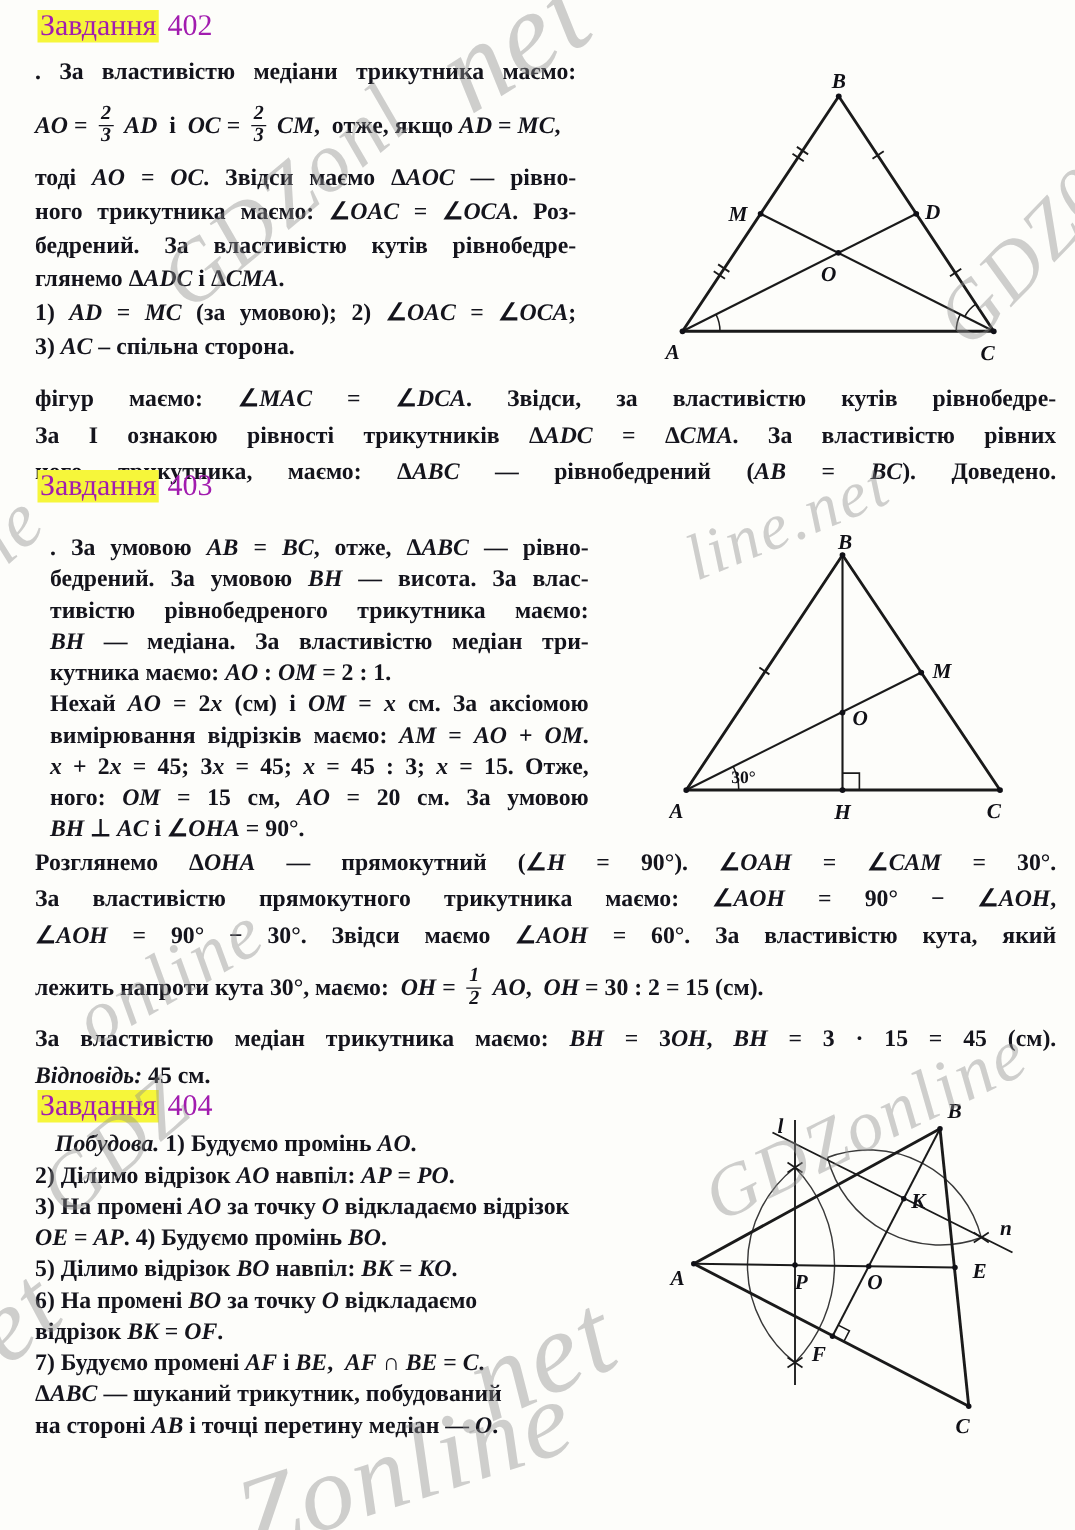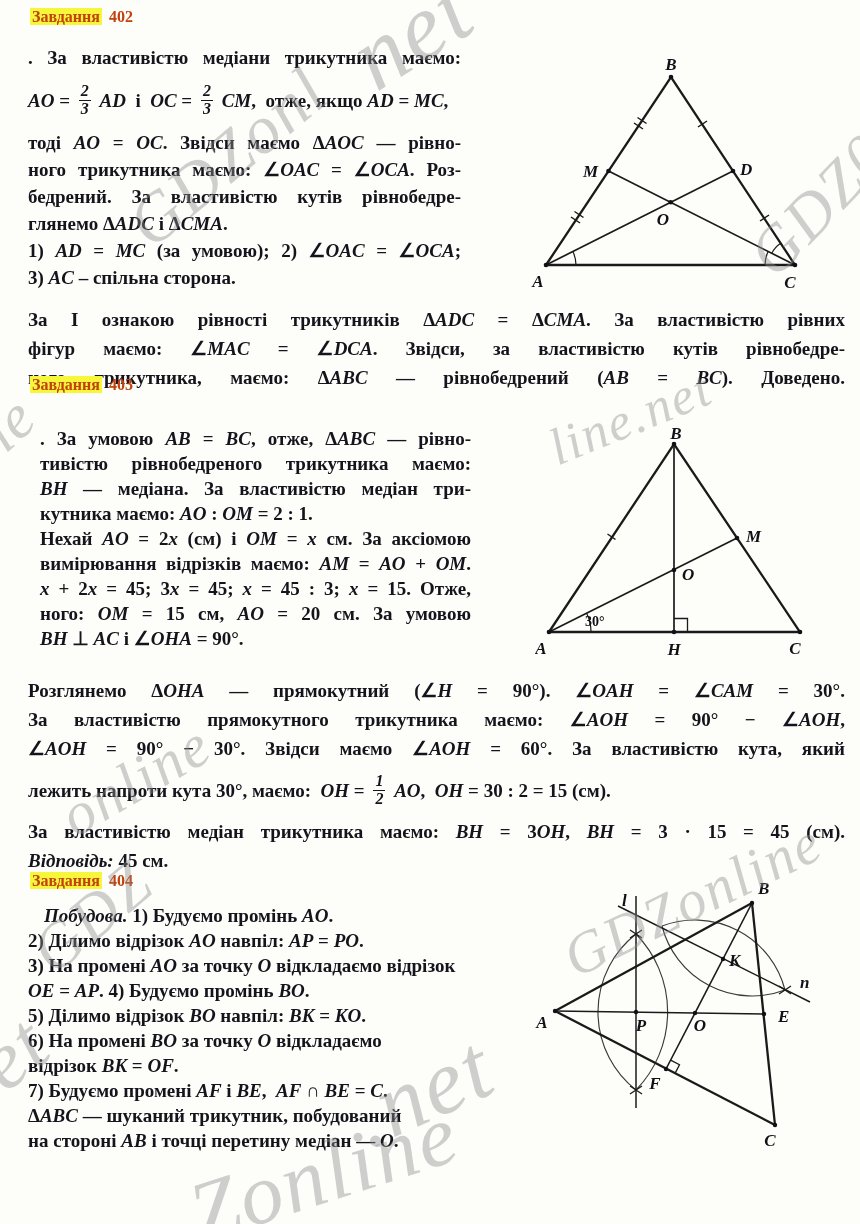--- a/index.html
+++ b/index.html
@@ -1,18 +1,18 @@
 <!DOCTYPE html>
 <html><head>
 <meta charset="utf-8">
 <style>
   html,body{margin:0;padding:0;background:#e8e8e8;}
   .page{position:relative;width:860px;height:1224px;background:#fdfdfa;overflow:hidden;
         font-family:"Liberation Serif",serif;color:#14141c;font-weight:600;}
-  .heading{position:absolute;left:30px;font-size:16px;font-weight:bold;color:#c2410c;z-index:2;}
+  .heading{position:absolute;left:30px;font-size:24px;font-weight:normal;color:#a21caf;z-index:2;}
   .hl{background:#f6f63a;padding:0 2px;}
   .num{margin-left:7px;}
   .blk{position:absolute;font-size:19px;z-index:2;}
   .ln{white-space:pre-wrap;}
   .just{text-align:justify;text-align-last:justify;}
   .it{font-style:italic;}
   .formula{display:flex;align-items:center;}
   .formula span{white-space:pre;}
   .f402{height:58px;}
   .f403{height:54px;align-items:center;}
@@ -90,31 +90,32 @@
     </g>
     <text x="143" y="46" text-anchor="middle">B</text>
     <text x="70" y="153" text-anchor="end">M</text>
     <text x="212" y="151">D</text>
     <text x="135" y="201" text-anchor="middle">O</text>
     <text x="10" y="263" text-anchor="middle">A</text>
     <text x="262" y="264" text-anchor="middle">C</text>
   </svg>
 
   <div class="blk" style="left:28px;top:305px;width:817px;line-height:29px">
+    <div class="ln just"><span>фігур маємо: ∠</span><span class="it">MAC</span><span> = ∠</span><span class="it">DCA</span><span>. Звідси, за властивістю кутів рівнобедре-</span></div>
     <div class="ln just"><span>За І ознакою рівності трикутників Δ</span><span class="it">ADC</span><span> = Δ</span><span class="it">CMA</span><span>. За властивістю рівних</span></div>
-    <div class="ln just"><span>фігур маємо: ∠</span><span class="it">MAC</span><span> = ∠</span><span class="it">DCA</span><span>. Звідси, за властивістю кутів рівнобедре-</span></div>
     <div class="ln just"><span>ного трикутника, маємо: Δ</span><span class="it">ABC</span><span> — рівнобедрений (</span><span class="it">AB</span><span> = </span><span class="it">BC</span><span>). Доведено.</span></div>
   </div>
 
   <div class="heading" style="top:376px">
     <span class="hl">Завдання</span><span class="num">403</span>
   </div>
 
   <div class="blk" style="left:40px;top:426px;width:431px;line-height:25px">
     <div class="ln just"><span>. За умовою </span><span class="it">AB</span><span> = </span><span class="it">BC</span><span>, отже, Δ</span><span class="it">ABC</span><span> — рівно-</span></div>
+    <div class="ln just"><span>бедрений. За умовою </span><span class="it">BH</span><span> — висота. За влас-</span></div>
     <div class="ln just"><span>тивістю рівнобедреного трикутника маємо:</span></div>
     <div class="ln just"><span class="it">BH</span><span> — медіана. За властивістю медіан три-</span></div>
     <div class="ln"><span>кутника маємо: </span><span class="it">AO</span><span> : </span><span class="it">OM</span><span> = 2 : 1.</span></div>
     <div class="ln just"><span>Нехай </span><span class="it">AO</span><span> = 2</span><span class="it">x</span><span> (см) і </span><span class="it">OM</span><span> = </span><span class="it">x</span><span> см. За аксіомою</span></div>
     <div class="ln just"><span>вимірювання відрізків маємо: </span><span class="it">AM</span><span> = </span><span class="it">AO</span><span> + </span><span class="it">OM</span><span>.</span></div>
     <div class="ln just"><span class="it">x</span><span> + 2</span><span class="it">x</span><span> = 45; 3</span><span class="it">x</span><span> = 45; </span><span class="it">x</span><span> = 45 : 3; </span><span class="it">x</span><span> = 15. Отже,</span></div>
     <div class="ln just"><span>ного: </span><span class="it">OM</span><span> = 15 см, </span><span class="it">AO</span><span> = 20 см. За умовою</span></div>
     <div class="ln"><span class="it">BH</span><span> ⊥ </span><span class="it">AC</span><span> і ∠</span><span class="it">OHA</span><span> = 90°.</span></div>
   </div>
 

